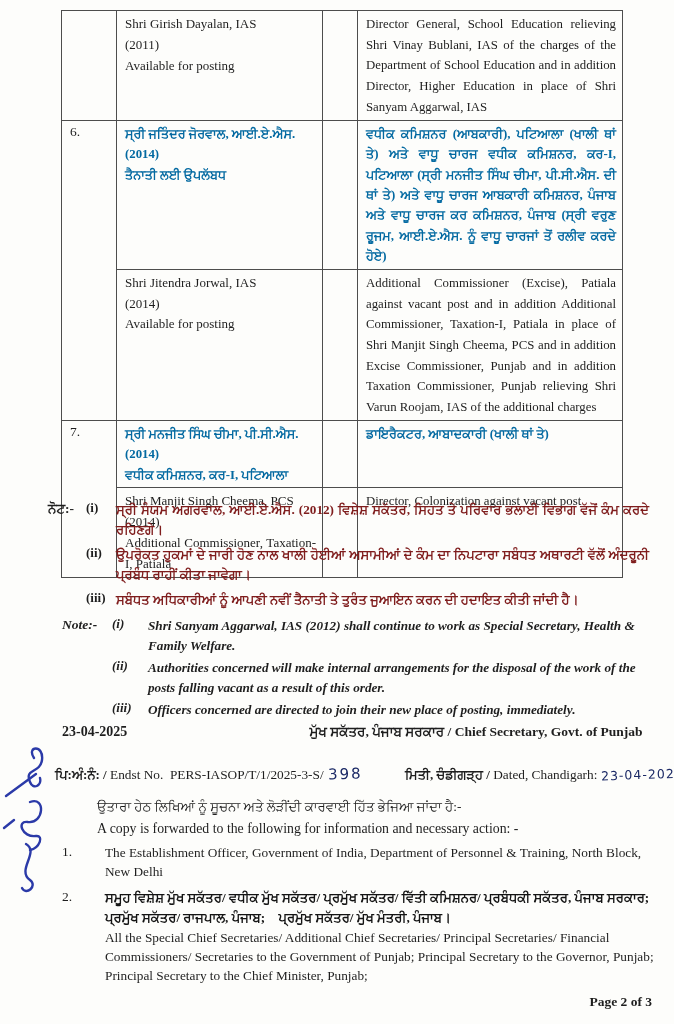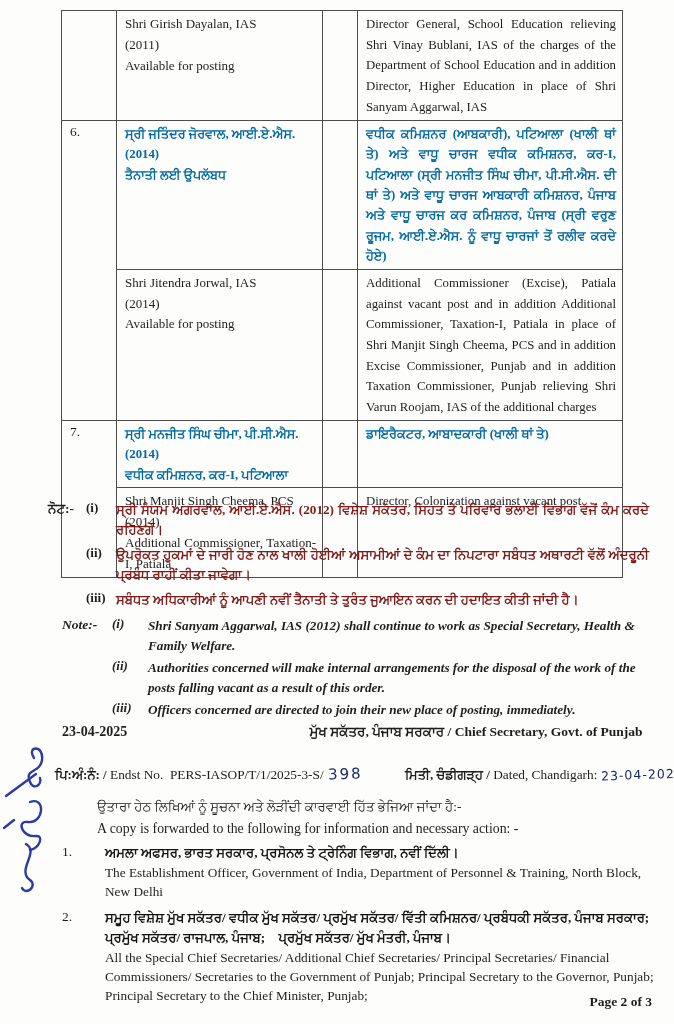--- a/index.html
+++ b/index.html
@@ -182,21 +182,20 @@
     <span>Dated, Chandigarh:</span><span class="hand hand-date">23-04-2025</span>
   </div>
 
   <div class="abs forward-pa">ਉਤਾਰਾ ਹੇਠ ਲਿਖਿਆਂ ਨੂੰ ਸੂਚਨਾ ਅਤੇ ਲੋੜੀਂਦੀ ਕਾਰਵਾਈ ਹਿੱਤ ਭੇਜਿਆ ਜਾਂਦਾ ਹੈ:-</div>
   <div class="abs copy-en">A copy is forwarded to the following for information and necessary action: -</div>
 
   <div class="abs dist">
     <div class="dist-item">
       <span class="dist-num">1.</span>
       <span class="dist-body">
-        <span class="dist-pa" style="display:block;">ਅਮਲਾ ਅਫਸਰ, ਭਾਰਤ ਸਰਕਾਰ, ਪ੍ਰਸੋਨਲ ਤੇ ਟ੍ਰੇਨਿੰਗ ਵਿਭਾਗ, ਨਵੀਂ ਦਿੱਲੀ।</span>
         <span class="dist-en" style="display:block;">The Establishment Officer, Government of India, Department of Personnel &amp; Training, North Block, New Delhi</span>
       </span>
     </div>
     <div class="dist-item">
       <span class="dist-num">2.</span>
       <span class="dist-body">
         <span class="dist-pa" style="display:block;">ਸਮੂਹ ਵਿਸ਼ੇਸ਼ ਮੁੱਖ ਸਕੱਤਰ/ ਵਧੀਕ ਮੁੱਖ ਸਕੱਤਰ/ ਪ੍ਰਮੁੱਖ ਸਕੱਤਰ/ ਵਿੱਤੀ ਕਮਿਸ਼ਨਰ/ ਪ੍ਰਬੰਧਕੀ ਸਕੱਤਰ, ਪੰਜਾਬ ਸਰਕਾਰ; ਪ੍ਰਮੁੱਖ ਸਕੱਤਰ/ ਰਾਜਪਾਲ, ਪੰਜਾਬ;&nbsp;&nbsp;&nbsp;&nbsp;ਪ੍ਰਮੁੱਖ ਸਕੱਤਰ/ ਮੁੱਖ ਮੰਤਰੀ, ਪੰਜਾਬ।</span>
         <span class="dist-en" style="display:block;">All the Special Chief Secretaries/ Additional Chief Secretaries/ Principal Secretaries/ Financial Commissioners/ Secretaries to the Government of Punjab;  Principal  Secretary to the Governor, Punjab;   Principal Secretary to the Chief Minister, Punjab;</span>
       </span>
     </div>

